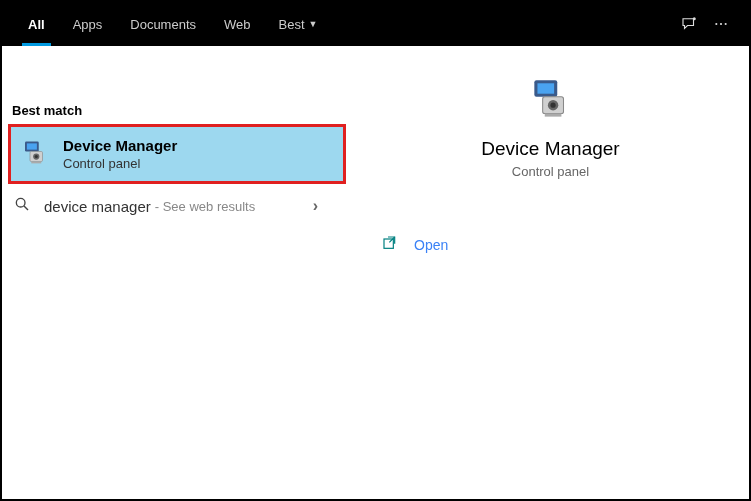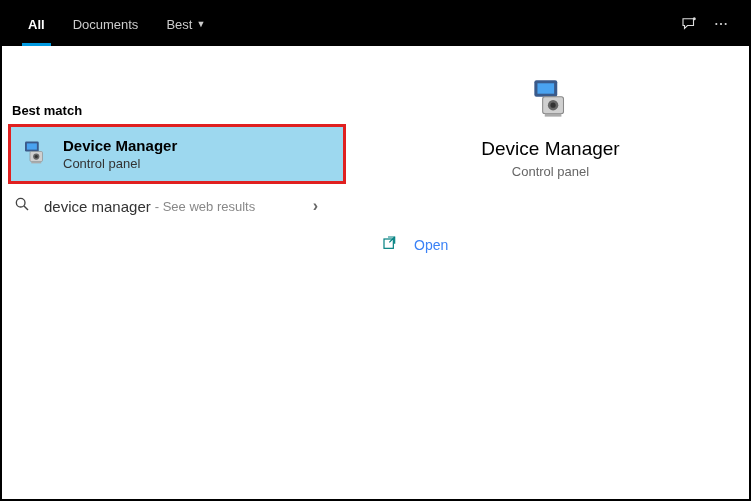--- a/index.html
+++ b/index.html
@@ -161,21 +161,23 @@
     .action-label {
       font-size: 14px;
       color: #3b82f6;
     }
   </style>
 </head>
 <body>
 
 <div class="top-bar">
   <div class="tab active">All</div>
+  <div class="tab">Apps</div>
   <div class="tab">Documents</div>
+  <div class="tab">Web</div>
   <div class="tab">
     <span>Best</span>
     <span class="more-caret">▼</span>
   </div>
   <div class="top-spacer"></div>
   <div class="top-icon">
     <svg width="18" height="18" viewBox="0 0 24 24" fill="none" stroke="currentColor" stroke-width="1.5">
       <path d="M4 5 h14 v9 h-8 l-4 4 v-4 h-2 z"></path>
       <circle cx="19" cy="5" r="2" fill="currentColor" stroke="none"></circle>
     </svg>

